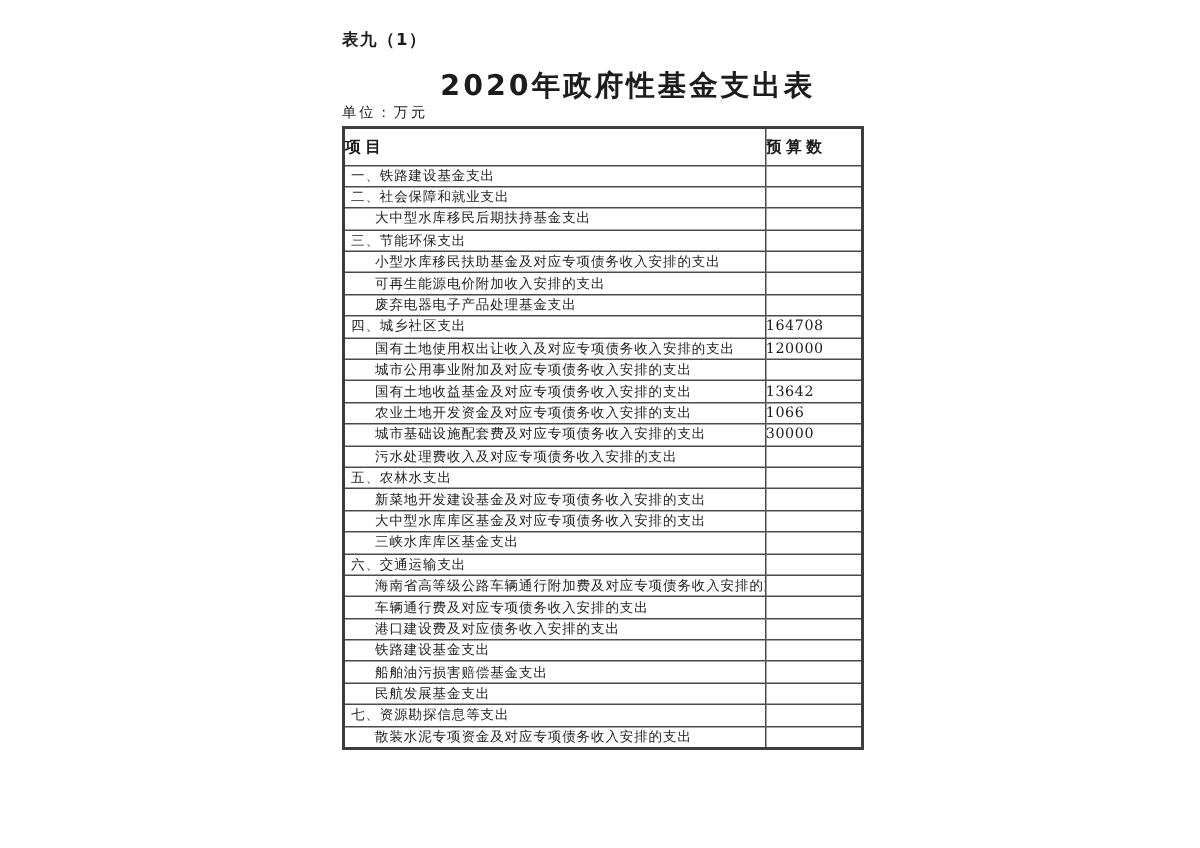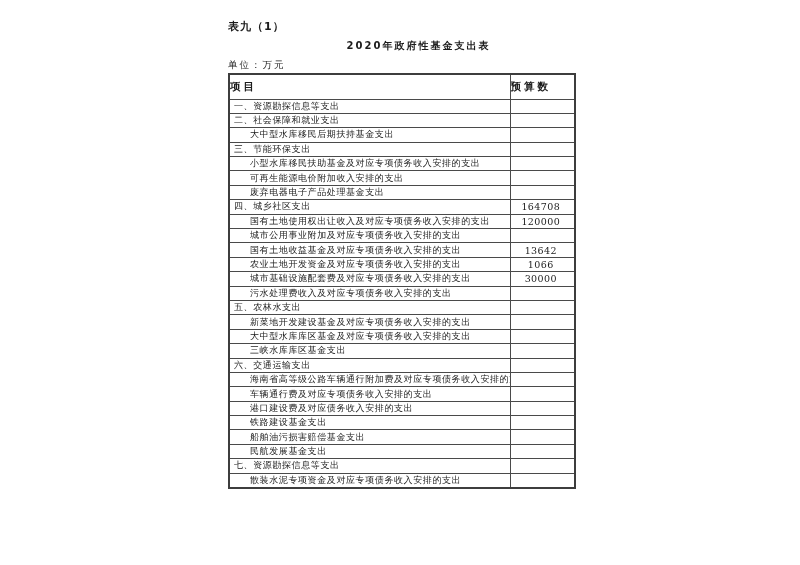--- a/index.html
+++ b/index.html
@@ -21,22 +21,22 @@
     position: absolute; left: 228px; top: 20px; width: 381px;
   }
   .table-label {
     font-family: "DejaVu Sans", "Liberation Sans", sans-serif;
     font-weight: bold; font-size: 11px; letter-spacing: 1px;
     height: 14px; line-height: 14px;
   }
   .title {
     text-align: center;
     font-family: "DejaVu Sans", "Liberation Sans", sans-serif;
-    font-weight: bold; font-size: 10px; letter-spacing: 2px;
-    margin-top: 3px; height: 18px; line-height: 18px;
+    font-weight: bold; font-size: 19px; letter-spacing: 2px;
+    margin-top: 14px; height: 18px; line-height: 18px;
   }
   .unit {
     text-align: left;
     font-size: 9.5px; letter-spacing: 2px;
     margin-top: 4px; margin-bottom: 2px;
     height: 12px; line-height: 12px;
   }
   table.budget {
     border-collapse: collapse; table-layout: fixed;
     width: 346px;
@@ -55,21 +55,21 @@
     font-weight: bold; font-size: 10.5px; letter-spacing: 3px;
     text-align: left; vertical-align: middle;
   }
   td {
     height: 14.4px;
     font-size: 9px; letter-spacing: 0.6px;
     vertical-align: middle;
   }
   td.item  { padding-left: 4px; text-align: left; }
   td.item.lvl2 { padding-left: 20px; }
-  td.val   { padding-right: 3px; text-align: center; font-size: 9.5px; letter-spacing: 0.4px; margin-left: 16px; }
+  td.val   { padding-right: 3px; text-align: left; font-size: 9.5px; letter-spacing: 0.4px; margin-left: 16px; }
 </style>
 </head>
 <body>
 
 <div class="sheet">
   <div class="doc">
 
     <div class="table-label">表九（1）</div>
 
     <div class="title">2020年政府性基金支出表</div>
@@ -83,21 +83,21 @@
       </colgroup>
       <thead>
         <tr>
           <th>项目</th>
           <th>预算数</th>
         </tr>
       </thead>
       <tbody id="table-body">
 
       <tr>
-            <td class="item">一、资源勘探信息等支出</td>
+            <td class="item">一、铁路建设基金支出</td>
             <td class="val"></td>
           </tr>
           <tr>
             <td class="item">二、社会保障和就业支出</td>
             <td class="val"></td>
           </tr>
           <tr>
             <td class="item lvl2">大中型水库移民后期扶持基金支出</td>
             <td class="val"></td>
           </tr>

